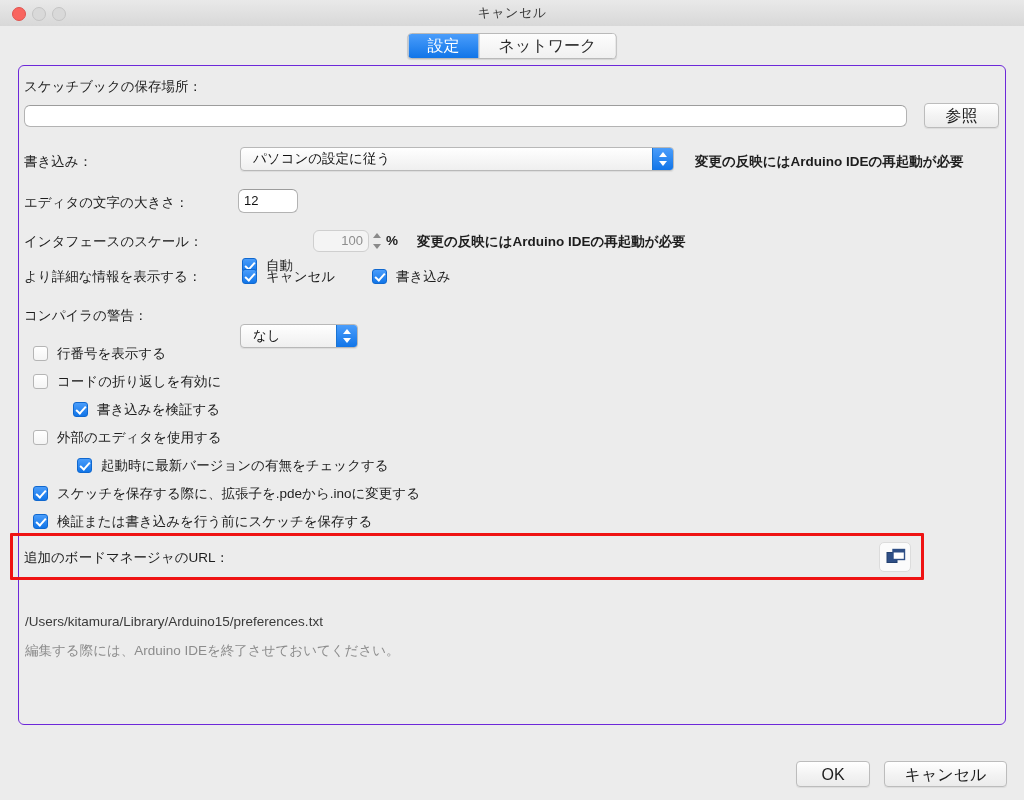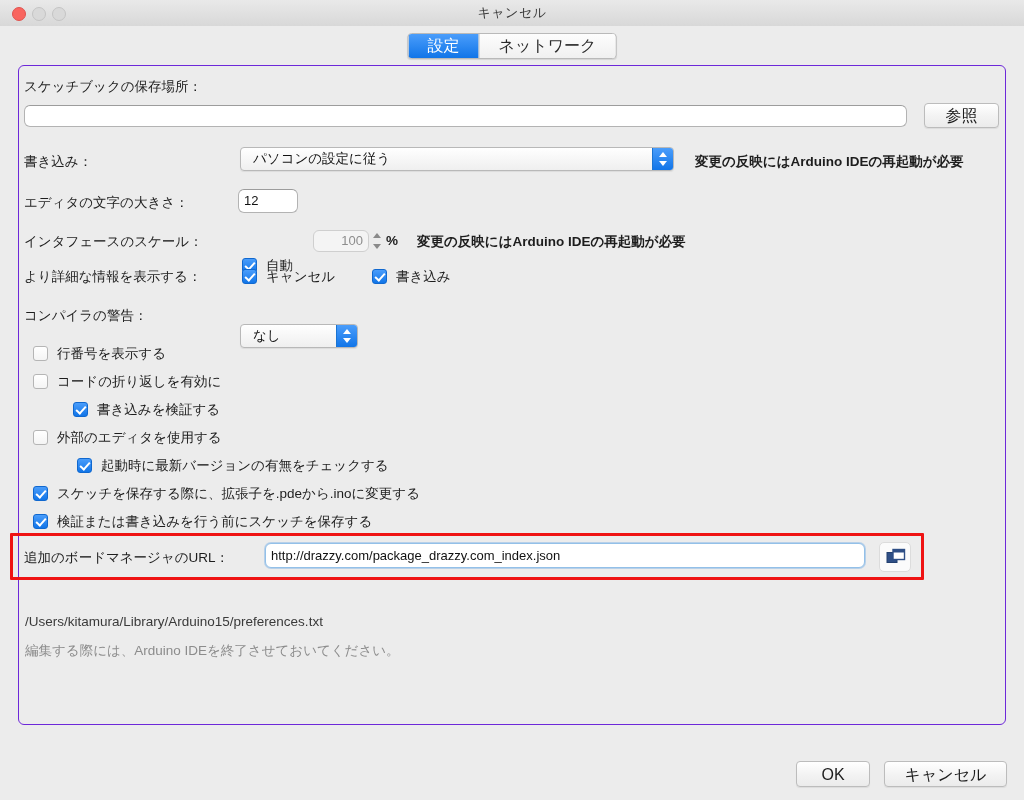--- a/index.html
+++ b/index.html
@@ -343,21 +343,20 @@
       <span class="cb on"></span><span class="cbtext">起動時に最新バージョンの有無をチェックする</span>
     </div>
     <div class="cbrow" style="left:14px; top:419px;">
       <span class="cb on"></span><span class="cbtext">スケッチを保存する際に、拡張子を.pdeから.inoに変更する</span>
     </div>
     <div class="cbrow" style="left:14px; top:447px;">
       <span class="cb on"></span><span class="cbtext">検証または書き込みを行う前にスケッチを保存する</span>
     </div>
 
     <div class="row lbl" style="left:5px; top:483px;">追加のボードマネージャのURL：</div>
-    <div class="row tfield focused" style="left:246px; top:477px; width:600px; height:25px; line-height:23px;">http://drazzy.com/package_drazzy.com_index.json</div>
 
     <div id="copy-btn" style="left:860px; top:476px;">
       <svg width="20" height="20" viewBox="0 0 20 20">
         <rect x="1" y="4.5" width="10" height="10" fill="#2f4f86" stroke="#23406f" stroke-width="1"></rect>
         <rect x="7" y="1.5" width="11.5" height="10" fill="#ffffff" stroke="#2f4f86" stroke-width="1.4"></rect>
         <rect x="7" y="1.5" width="11.5" height="3" fill="#2f4f86"></rect>
       </svg>
     </div>
 
     <div class="row lbl" style="left:6px; top:548px; color:#3a3a3a;">/Users/kitamura/Library/Arduino15/preferences.txt</div>

